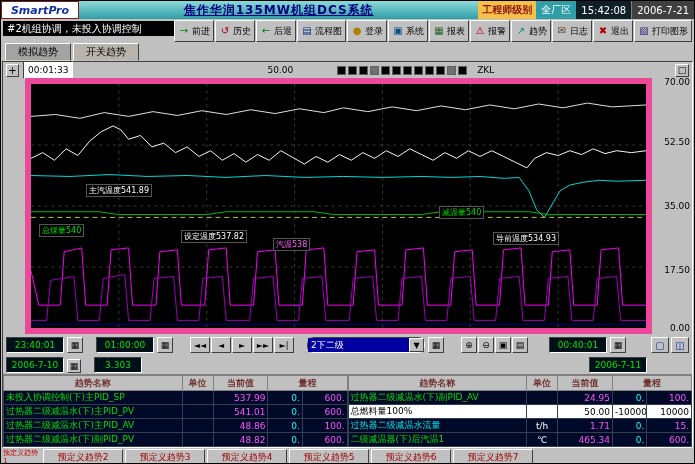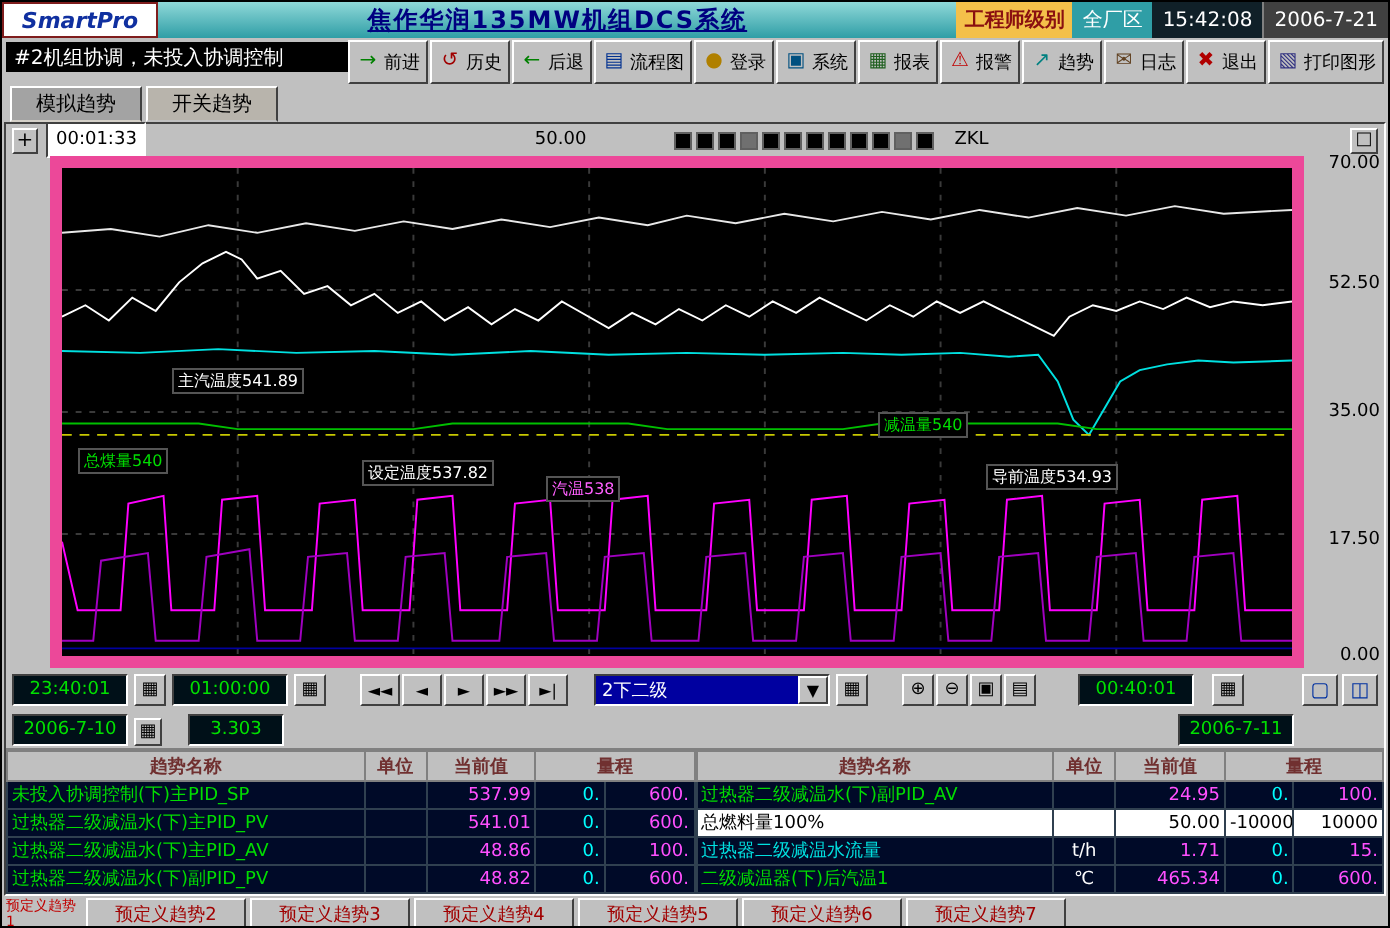--- a/index.html
+++ b/index.html
@@ -64,25 +64,25 @@
 
   
   .ctrl1{height:22px;display:flex;align-items:center;gap:3px;padding:1px 3px;flex:0 0 auto;}
   .ctrl2{height:18px;display:flex;align-items:flex-end;gap:3px;padding:1px 3px;flex:0 0 auto;}
   .tfield{height:16px;min-width:58px;justify-content:center;}
   .sbtn{width:16px;height:16px;display:flex;align-items:center;justify-content:center;
         font-size:9px;cursor:pointer;}
   .pbgrp{display:flex;gap:1px;margin-left:14px;}
   .pbtn{width:20px;height:16px;display:flex;align-items:center;justify-content:center;
         font-size:8px;cursor:pointer;}
-  .combo{width:118px;height:16px;background:#ffffff;display:flex;margin-left:10px;cursor:pointer;}
+  .combo{width:118px;height:16px;background:#ffffff;display:flex;margin-left:10px;cursor:pointer;border-radius:7px;}
   .combo .sel{flex:1;background:#0000a0;color:#ffffff;font-size:9px;padding:0 3px;display:flex;align-items:center;}
   .combo .arrow{width:15px;display:flex;align-items:center;justify-content:center;font-size:8px;}
   .zgrp{display:flex;gap:1px;margin-left:14px;}
-  .endgrp{margin-left:18px;display:flex;gap:9px;align-items:center;}
+  .endgrp{margin-left:18px;display:flex;gap:3px;align-items:center;}
   .fargrp{margin-left:auto;display:flex;gap:2px;}
   .fbtn{width:18px;height:16px;display:flex;align-items:center;justify-content:center;
         color:#0030a0;font-size:10px;cursor:pointer;}
 
   
   .tables{flex:1;display:flex;border-top:1px solid #808080;}
   table.tt{width:50%;border-collapse:collapse;table-layout:fixed;font-size:9px;}
   table.tt th{background:#c0c0c0;color:#703030;font-weight:bold;border:1px solid #808080;
               height:15px;padding:0 2px;}
   table.tt td{border:1px solid #304050;height:13px;padding:0 2px;white-space:nowrap;overflow:hidden;}
@@ -240,21 +240,21 @@
         <span class="yl" style="top:64px">52.50</span>
         <span class="yl" style="top:128px">35.00</span>
         <span class="yl" style="top:192px">17.50</span>
         <span class="yl" style="top:250px">0.00</span>
       </div>
     </div>
 
     <div class="ctrl1">
       <div class="darkbox sunken tfield">23:40:01</div>
       <div class="sbtn raised">▦</div>
-      <div class="darkbox sunken tfield" style="">01:00:00</div>
+      <div class="darkbox sunken tfield" style="margin-left:10px">01:00:00</div>
       <div class="sbtn raised">▦</div>
       <div class="pbgrp">
         <div class="pbtn raised">◄◄</div>
         <div class="pbtn raised">◄</div>
         <div class="pbtn raised">►</div>
         <div class="pbtn raised">►►</div>
         <div class="pbtn raised">►|</div>
       </div>
       <div class="combo sunken">
         <span class="sel">2下二级</span>

